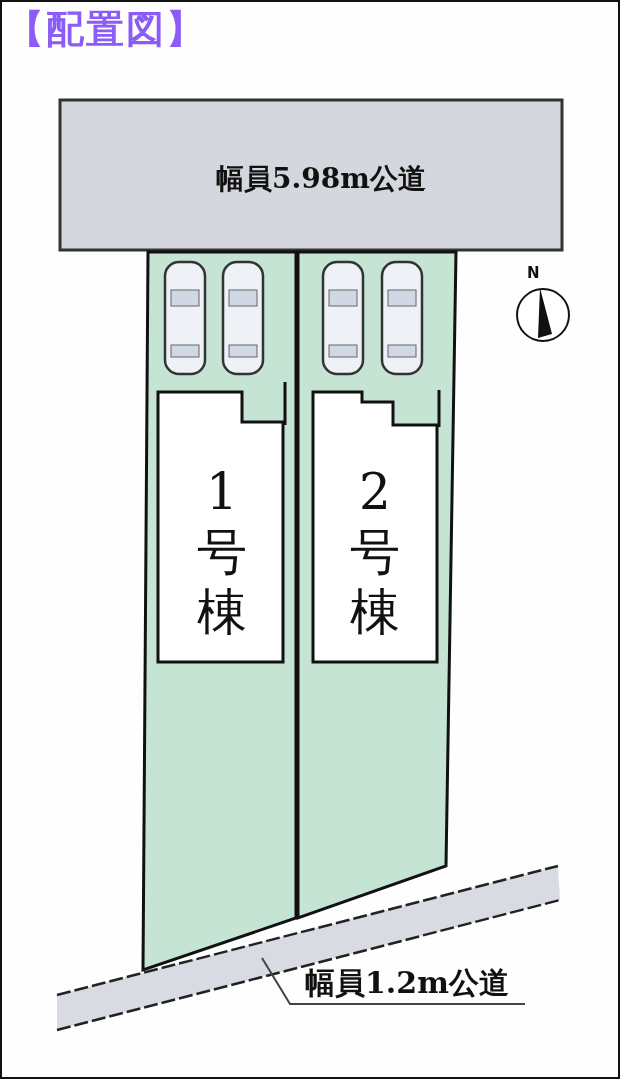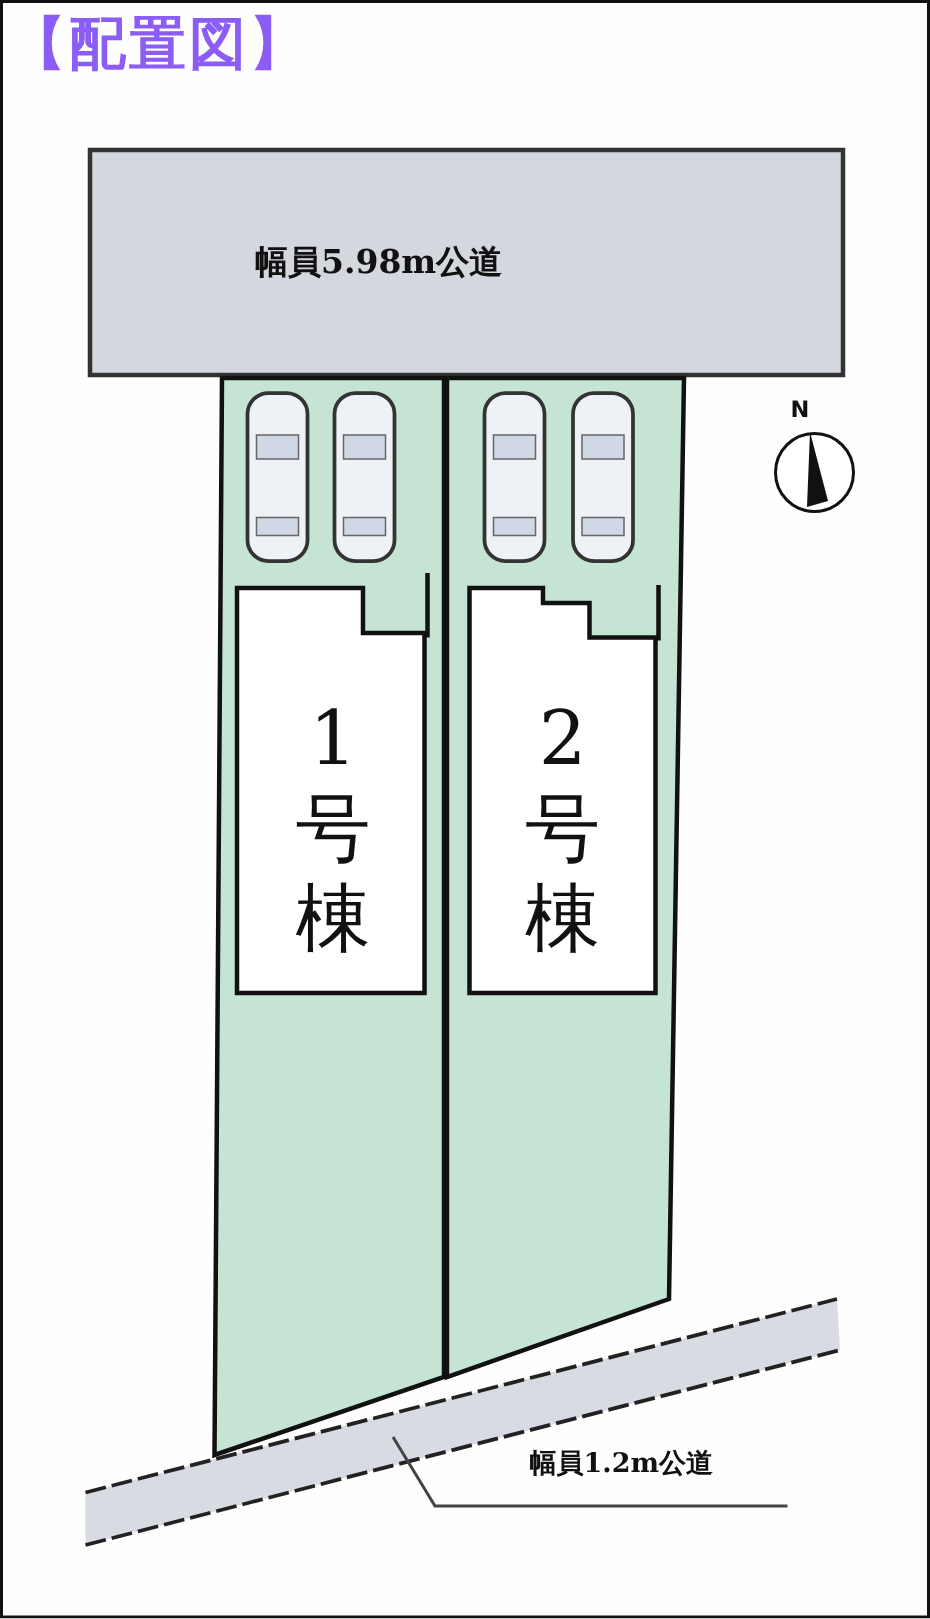--- a/index.html
+++ b/index.html
@@ -1,22 +1,22 @@
 <!DOCTYPE html>
 <html><head>
 <meta charset="utf-8">
 <style>
   html, body { margin:0; padding:0; background:#ffffff; }
   body { width:620px; height:1079px; position:relative; overflow:hidden; font-family:"DejaVu Serif", serif; }
   .frame { position:absolute; left:0; top:0; width:616px; height:1075px; border:2px solid #111; background:#fefefe; }
   .title { position:absolute; left:6px; top:4px; font-family:"DejaVu Sans", sans-serif; font-weight:bold; font-size:38px; letter-spacing:2px; color:#8b5cf6; line-height:50px; }
   svg { position:absolute; left:0; top:0; }
   .label { position:absolute; font-family:"DejaVu Serif", serif; font-weight:bold; color:#111; white-space:nowrap; }
-  .road-label { left:170px; top:160px; width:270px; text-align:left; font-size:22px; }
-  .road2-label { left:305px; top:963px; font-size:18px;margin-left:48px; }
+  .road-label { left:186px; top:160px; width:270px; text-align:center; font-size:28px; }
+  .road2-label { left:305px; top:963px; font-size:30px; }
   .unit-label { position:absolute; font-family:"DejaVu Serif", serif; color:#111; font-size:50px; line-height:60px; text-align:center; width:60px; }
   .north-label { position:absolute; left:527px; top:264px; font-family:"DejaVu Sans", sans-serif; font-weight:bold; font-size:15px; color:#111; }
 </style>
 </head>
 <body>
 
 <div class="frame"></div>
 
 <div class="title">【配置図】</div>
 

